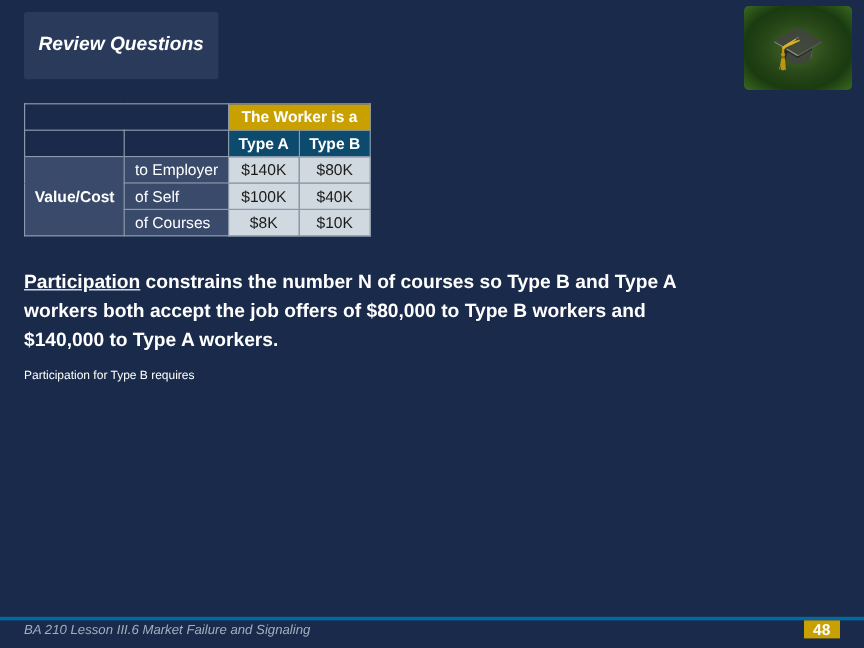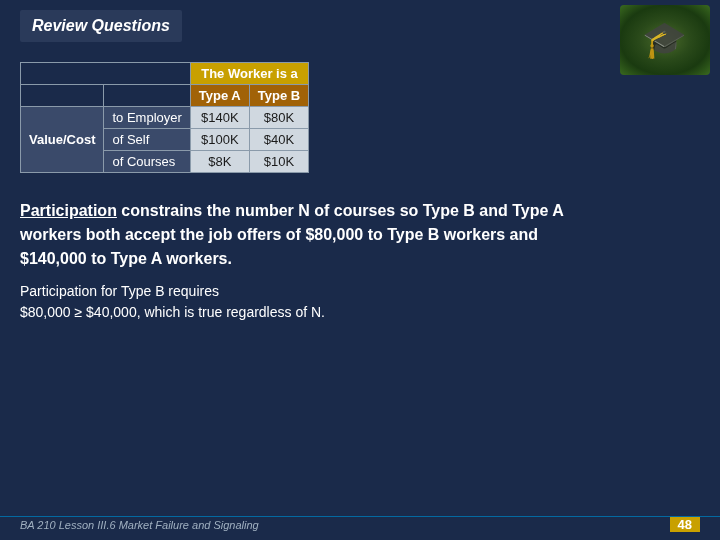--- a/index.html
+++ b/index.html
@@ -22,21 +22,21 @@
 
     .header {
       display: flex;
       align-items: center;
       justify-content: space-between;
       margin-bottom: 10px;
     }
 
     .title-bar {
       background: #2a3a5a;
-      padding: 7px 12px;
+      padding: 19px 12px;
       border-radius: 2px;
     }
 
     .title-text {
       font-size: 16px;
       font-weight: bold;
       color: white;
       font-style: italic;
     }
 
@@ -76,21 +76,21 @@
       text-align: center;
     }
 
     .header-row-top th {
       background: #c8a000;
       color: white;
       font-weight: bold;
     }
 
     .header-row-sub th {
-      background: #a16207;
+      background: #0c4a6e;
       color: white;
     }
 
     .row-label {
       background: #3a4a6a;
       color: white;
       font-weight: normal;
       text-align: left !important;
     }
 
@@ -112,35 +112,35 @@
       margin: 12px 16px 4px 0;
       line-height: 1.5;
     }
 
     .participation-word {
       text-decoration: underline;
       font-weight: bold;
     }
 
     .section-text {
-      font-size: 14px;
+      font-size: 10px;
       line-height: 1.5;
       margin: 10px 0;
     }
 
     .footer {
       position: absolute;
       bottom: 8px;
       left: 0;
       right: 0;
       display: flex;
       justify-content: space-between;
       align-items: center;
       padding: 0 20px;
-      border-top: 1px solid #0369a1;
+      border-top: 3px solid #0369a1;
     }
 
     .footer-text {
       font-size: 11px;
       color: #a0b0c0;
       font-style: italic;
     }
 
     .page-number {
       background: #c8a000;
@@ -210,21 +210,20 @@
     </div>
 
     
     <div class="participation-bold">
       <span class="participation-word">Participation</span><span> constrains the number N of courses so Type B and Type A workers both accept the job offers of $80,000 to Type B workers and $140,000 to Type A workers.</span>
     </div>
 
     
     <div class="section-text">
       <div>Participation for Type B requires</div>
-      <div>$80,000 ≥ $40,000, which is true regardless of N.</div>
     </div>
 
     
 
   </div>
 
   <div class="footer">
     <span class="footer-text">BA 210  Lesson III.6 Market Failure and Signaling</span>
     <span class="page-number">48</span>
   </div>

